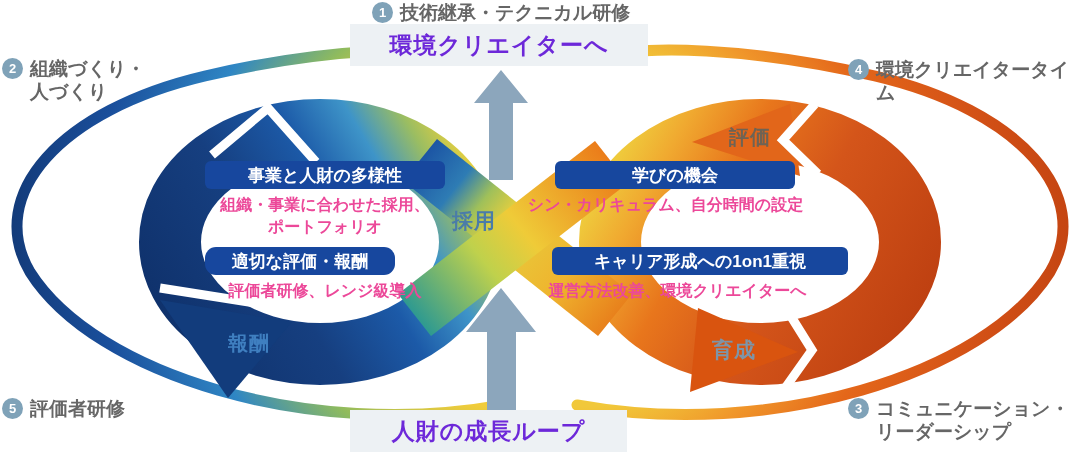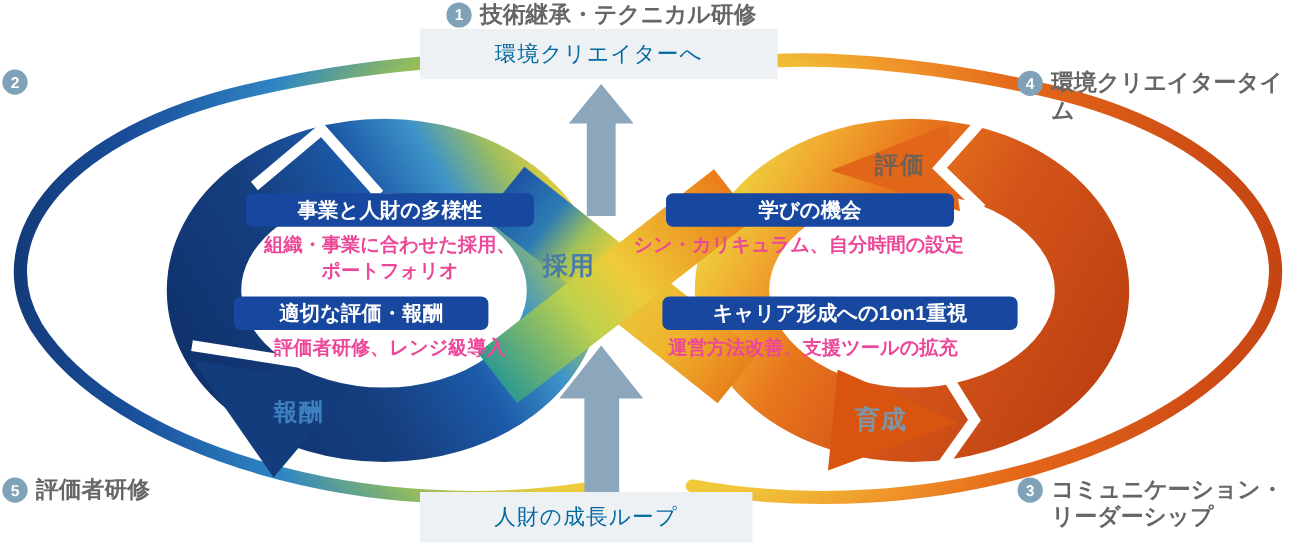--- a/index.html
+++ b/index.html
@@ -7,22 +7,22 @@
     position:relative;width:1080px;height:455px;overflow:hidden;background:#fff;
     font-family:"Liberation Sans","DejaVu Sans",sans-serif;
   }
   #bg-svg{position:absolute;left:0;top:0;width:1080px;height:455px;}
   .note{position:absolute;display:flex;gap:7px;color:#666;font-weight:700;
         font-size:19px;line-height:1.22;align-items:flex-start;}
   .note-text{white-space:pre-line;}
   .badge{flex:0 0 auto;width:21px;height:21px;border-radius:50%;background:#7FA2B8;
          color:#fff;font-size:13px;font-weight:700;display:flex;align-items:center;
          justify-content:center;margin-top:1px;}
-  .center-box{position:absolute;background:#EDF1F4;color:#0369a1;font-size:18px;
-         font-weight:400;display:flex;align-items:center;justify-content:center;
+  .center-box{position:absolute;background:#EDF1F4;color:#6d28d9;font-size:23px;
+         font-weight:700;display:flex;align-items:center;justify-content:center;
          letter-spacing:1px;}
   .card{position:absolute;height:28px;background:#17479E;border-radius:6px;color:#fff;
          font-size:17px;font-weight:700;display:flex;align-items:center;
          justify-content:center;}
   .desc{position:absolute;color:#ec4899;font-size:16px;font-weight:700;
          text-align:center;white-space:pre-line;line-height:1.35;}
   .cycle-label{position:absolute;font-weight:700;font-size:21px;letter-spacing:1px;}
   .lbl-recruit{left:452px;top:207px;color:#4A7CA8;}
   .lbl-evaluate{left:729px;top:124px;color:#6E6354;font-size:20px;}
   .lbl-reward{left:228px;top:330px;color:#3F7FC0;font-size:20px;}
@@ -105,20 +105,22 @@
     <polygon points="489,180 489,103 474,103 501,70 528,103 513,103 513,180" fill="#8CA6BC"></polygon>
     <polygon points="487,412 487,332 466,332 501,288 536,332 516,332 516,412" fill="#8CA6BC"></polygon>
   </svg>
 
   <div class="note" style="left:372px;top:1px;">
     <span class="badge">1</span>
     <span class="note-text">技術継承・テクニカル研修</span>
   </div>
   <div class="note" style="left:2px;top:57px;">
     <span class="badge">2</span>
+    <span class="note-text">組織づくり・
+人づくり</span>
   </div>
   <div class="note" style="left:848px;top:58px;">
     <span class="badge">4</span>
     <span class="note-text">環境クリエイタータイム</span>
   </div>
   <div class="note" style="left:2px;top:397px;">
     <span class="badge">5</span>
     <span class="note-text">評価者研修</span>
   </div>
   <div class="note" style="left:848px;top:397px;">
@@ -126,26 +128,26 @@
     <span class="note-text">コミュニケーション・
 リーダーシップ</span>
   </div>
 
   <div class="center-box" style="left:350px;top:24px;width:298px;height:42px;">環境クリエイターへ</div>
   <div class="center-box" style="left:350px;top:410px;width:277px;height:42px;">人財の成長ループ</div>
 
   <div class="card" style="left:205px;top:161px;width:240px;">事業と人財の多様性</div>
   <div class="desc" style="left:190px;top:194px;width:270px;">組織・事業に合わせた採用、
 ポートフォリオ</div>
-  <div class="card" style="left:195px;top:247px;width:212px;">適切な評価・報酬</div>
+  <div class="card" style="left:205px;top:247px;width:190px;border-radius:11px;">適切な評価・報酬</div>
   <div class="desc" style="left:190px;top:280px;width:270px;">評価者研修、レンジ級導入</div>
 
   <div class="card" style="left:555px;top:161px;width:240px;">学びの機会</div>
   <div class="desc" style="left:523px;top:194px;width:285px;">シン・カリキュラム、自分時間の設定</div>
   <div class="card" style="left:552px;top:247px;width:296px;">キャリア形成への1on1重視</div>
-  <div class="desc" style="left:535px;top:280px;width:285px;">運営方法改善、支援ツールの拡充</div>
+  <div class="desc" style="left:535px;top:280px;width:285px;">運営方法改善、環境クリエイターへ</div>
 
   <div class="cycle-label lbl-recruit">採用</div>
   <div class="cycle-label lbl-evaluate">評価</div>
   <div class="cycle-label lbl-reward">報酬</div>
   <div class="cycle-label lbl-develop">育成</div>
 
 </div>
 
 </body></html>

